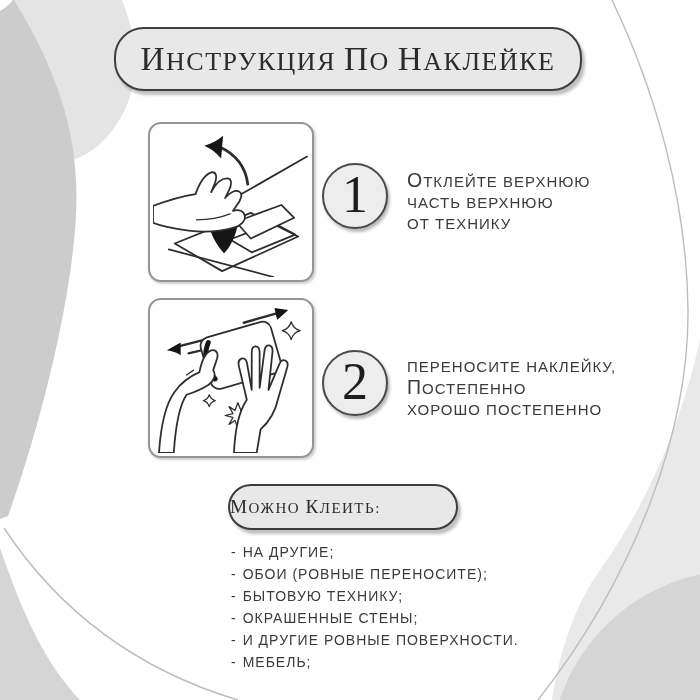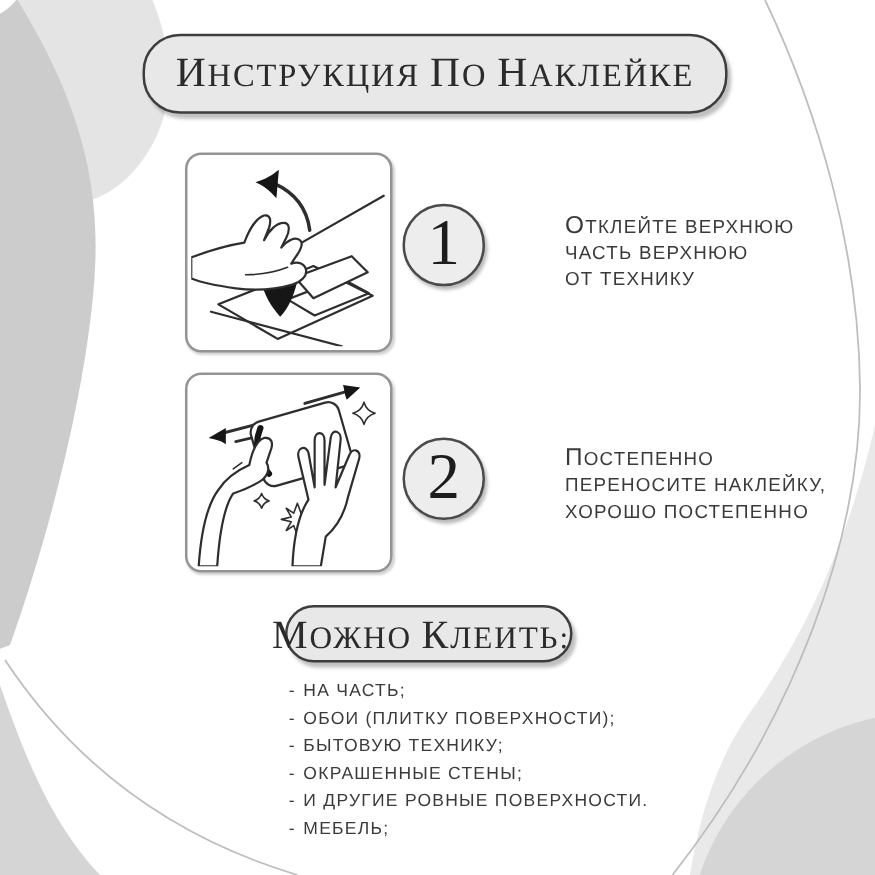--- a/index.html
+++ b/index.html
@@ -47,35 +47,34 @@
     font-family:"Liberation Serif","DejaVu Serif",serif;
     font-size:52px;color:#1d1d1d;padding-bottom:3px;
   }
   #circle1{left:322px;top:163px;}
   #circle2{left:322px;top:350px;}
 
   .step-text{
     position:absolute;left:407px;
     font-size:15px;letter-spacing:1px;line-height:21px;color:var(--body-ink);
     white-space:nowrap;
-    margin-left:45px;
   }
   #text1{top:170px;}
   #text2{top:356px;}
   .line{display:block;}
   .lead::first-letter{font-size:1.3em;}
 
   .canglue-panel{
     position:absolute;left:228px;top:484px;width:230px;height:46px;
     box-sizing:border-box;background:var(--panel-fill);
     border:2px solid var(--panel-border);border-radius:23px;
     box-shadow:3px 4px 3px rgba(0,0,0,0.25);
-    display:flex;align-items:center;justify-content:flex-end;
+    display:flex;align-items:center;justify-content:flex-start;
     font-family:"Liberation Serif","DejaVu Serif",serif;
-    font-size:25px;letter-spacing:1.5px;color:var(--ink);white-space:nowrap;
+    font-size:15px;letter-spacing:1.5px;color:var(--ink);white-space:nowrap;
   }
 
   .surfaces-list{
     position:absolute;left:231px;top:541px;margin:0;padding:0;list-style:none;
     font-size:14px;letter-spacing:1px;line-height:22px;color:var(--body-ink);
     white-space:nowrap;
   }
   .surfaces-list .dash{margin-right:6px;}
 
   .ill-stroke{fill:none;stroke:#2e2e2e;stroke-width:1.8;stroke-linejoin:round;stroke-linecap:round;}
@@ -142,31 +141,31 @@
       <path class="ill-thin" d="M 34,73 L 41,68"></path>
       <path class="ill-thin" d="M 37,80 L 44,75"></path>
       <path class="ill-fill" d="M 6,152 C 8,122 13,102 22,90 C 28,81 38,74 47,70 C 49,60 53,50 59,48 C 65,47 67,52 64,59 L 61,68 C 64,73 62,79 56,83 C 48,88 40,91 34,93 C 27,103 23,122 21,152 Z"></path>
       <path class="ill-fill" d="M 82,152 C 83,128 87,110 95,98 L 87,64 C 85,56 93,53 95,60 L 100,88 L 100,50 C 100,42 108,42 108,50 L 108,86 L 113,48 C 114,40 122,42 121,50 L 117,88 L 128,62 C 131,55 138,58 136,65 L 127,96 C 124,110 117,121 109,128 L 105,152 Z"></path>
     </svg>
   </div>
   <div class="num-circle" id="circle2">
     <span>2</span>
   </div>
   <div class="step-text" id="text2">
+    <span class="line">ПЕРЕНОСИТЕ НАКЛЕЙКУ,</span>
     <span class="line lead">ПОСТЕПЕННО</span>
-    <span class="line">ПЕРЕНОСИТЕ НАКЛЕЙКУ,</span>
     <span class="line">ХОРОШО ПОСТЕПЕННО</span>
   </div>
 
   <div class="canglue-panel">
     <span><span class="bc">М</span>ОЖНО <span class="bc">К</span>ЛЕИТЬ:</span>
   </div>
 
   <ul class="surfaces-list">
-    <li><span class="dash">-</span><span>НА ЧАСТЬ;</span></li>
-    <li><span class="dash">-</span><span>ОБОИ (ПЛИТКУ ПОВЕРХНОСТИ);</span></li>
+    <li><span class="dash">-</span><span>НА ДРУГИЕ;</span></li>
+    <li><span class="dash">-</span><span>ОБОИ (РОВНЫЕ ПЕРЕНОСИТЕ);</span></li>
     <li><span class="dash">-</span><span>БЫТОВУЮ ТЕХНИКУ;</span></li>
     <li><span class="dash">-</span><span>ОКРАШЕННЫЕ СТЕНЫ;</span></li>
     <li><span class="dash">-</span><span>И ДРУГИЕ РОВНЫЕ ПОВЕРХНОСТИ.</span></li>
     <li><span class="dash">-</span><span>МЕБЕЛЬ;</span></li>
   </ul>
 
 </div>
 
 </body></html>

